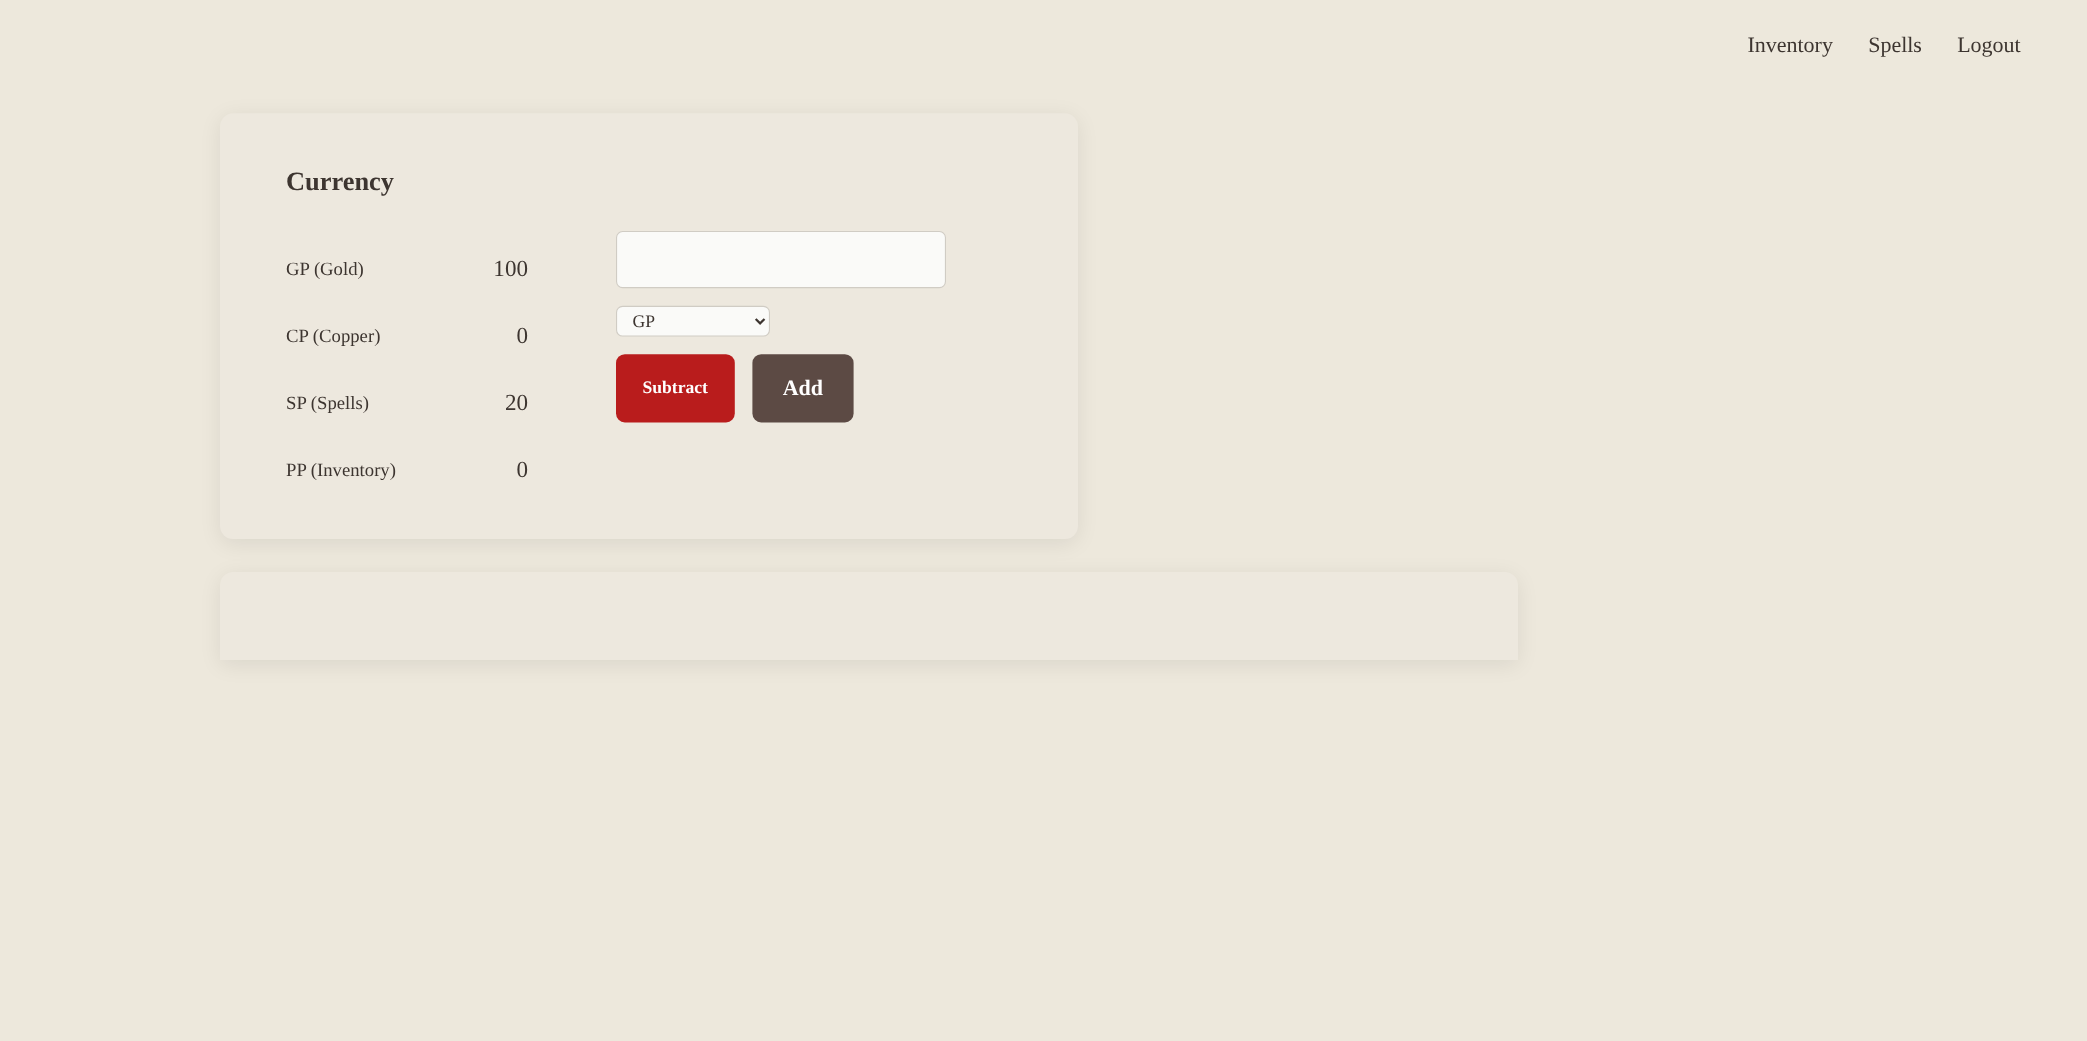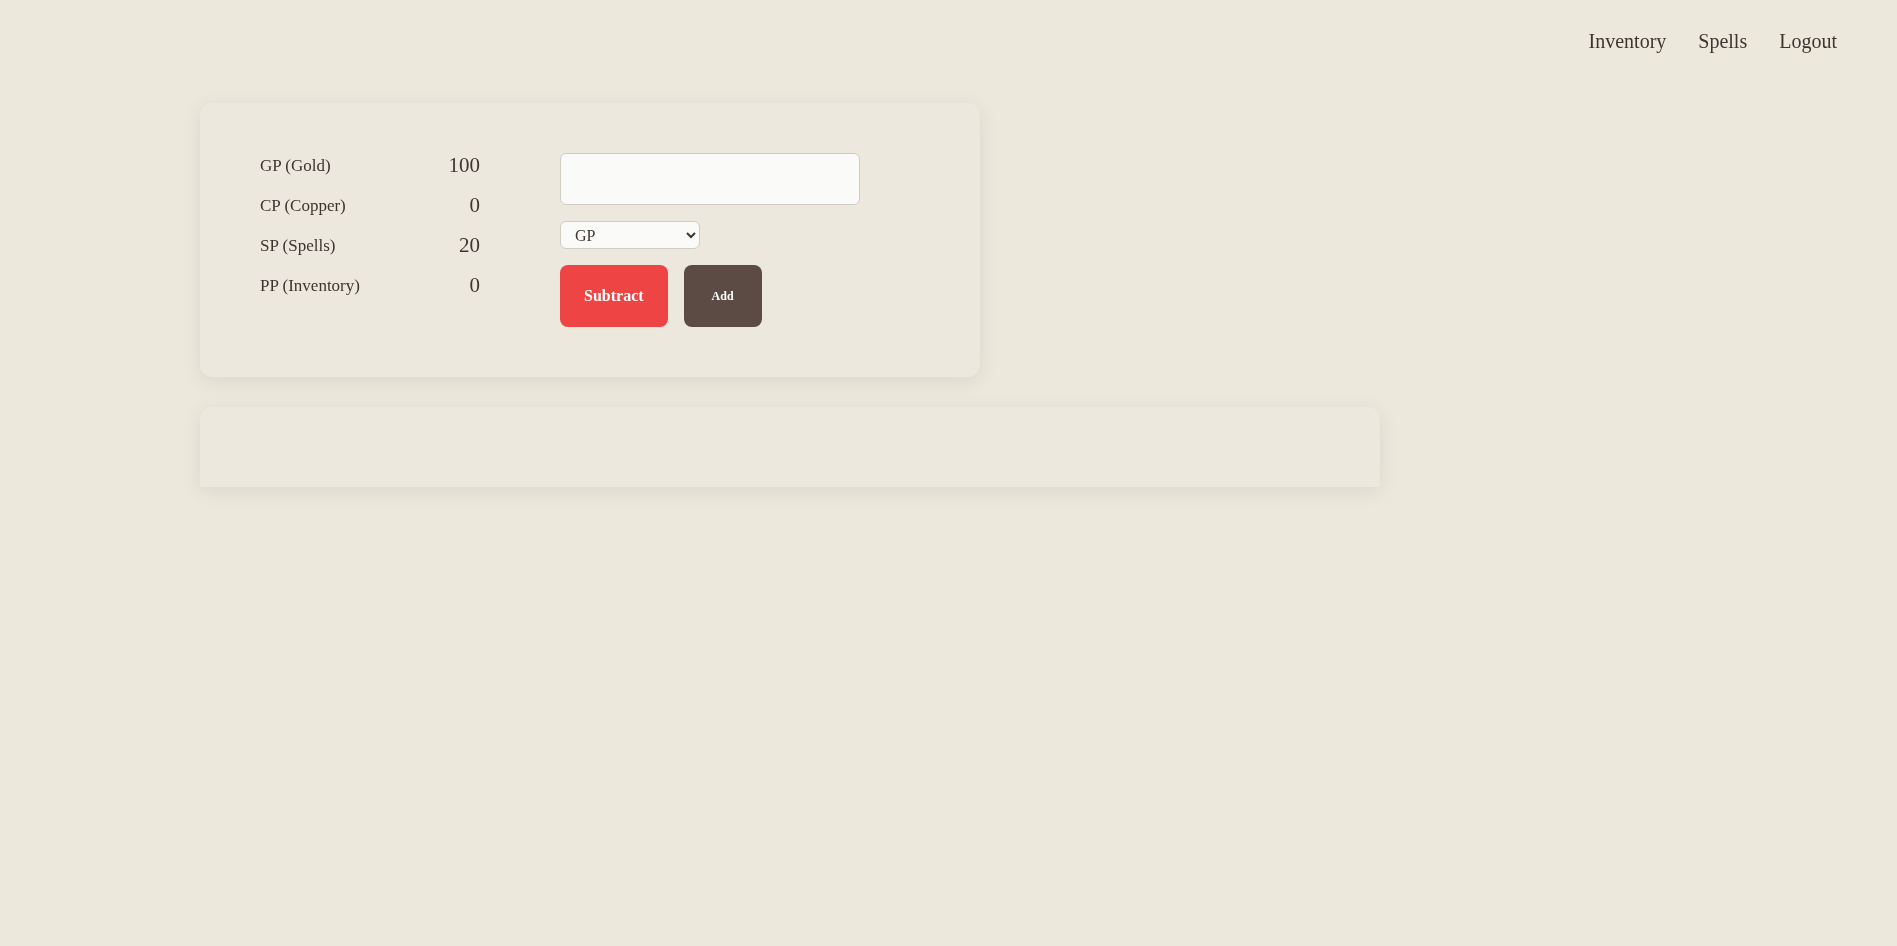--- a/index.html
+++ b/index.html
@@ -71,22 +71,23 @@
 
     .currency-layout {
       display: flex;
       align-items: flex-start;
       gap: 80px;
     }
 
     .currency-list {
       display: flex;
       flex-direction: column;
-      gap: 15px;
+      gap: 36px;
       min-width: 220px;
+      margin-top: 22px;
     }
 
     .currency-row {
       display: flex;
       justify-content: space-between;
       align-items: center;
       gap: 40px;
     }
 
     .currency-label {
@@ -137,38 +138,38 @@
       outline: none;
       appearance: auto;
     }
 
     .currency-buttons {
       display: flex;
       gap: 16px;
     }
 
     .btn-subtract {
-      background-color: #ef4444;
+      background-color: #b91c1c;
       color: #ffffff;
       border: none;
       border-radius: 8px;
       padding: 22px 24px;
       font-size: 16px;
       font-family: Georgia, serif;
       font-weight: bold;
       cursor: pointer;
     }
 
     .btn-add {
       background-color: #5c4a44;
       color: #ffffff;
       border: none;
       border-radius: 8px;
       padding: 14px 28px;
-      font-size: 12px;
+      font-size: 20px;
       font-family: Georgia, serif;
       font-weight: bold;
       cursor: pointer;
     }
 
     
     .second-card {
       background-color: #ede8de;
       border-radius: 12px 12px 0 0;
       padding: 40px 60px;
@@ -185,20 +186,21 @@
   <a class="nav-link">Spells</a>
   <a class="nav-link">Logout</a>
 </nav>
 
 <div class="main-content">
 
   
 
   
   <div class="currency-card">
+    <h2 class="currency-title">Currency</h2>
 
     <div class="currency-layout">
 
       <div class="currency-list">
 
         <div class="currency-row">
           <span class="currency-label">GP (Gold)</span>
           <span class="currency-value">100</span>
         </div>
 

